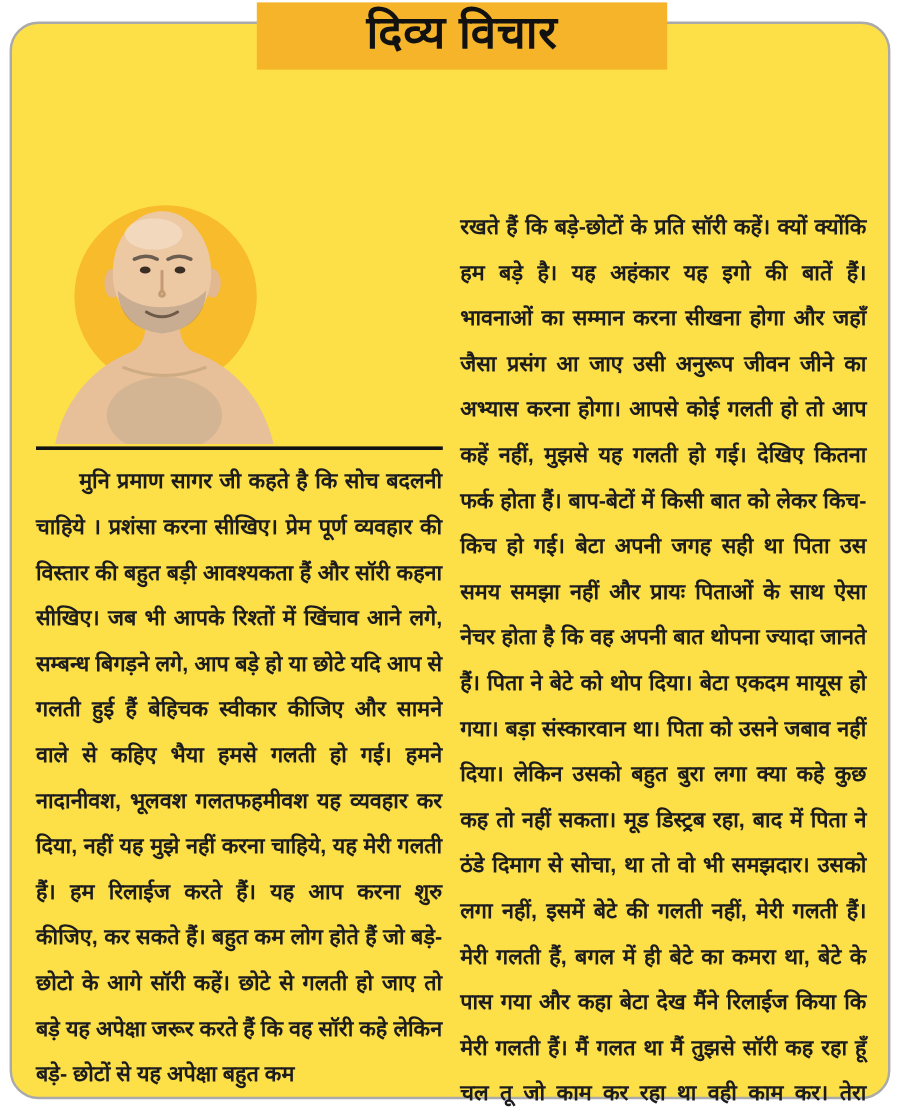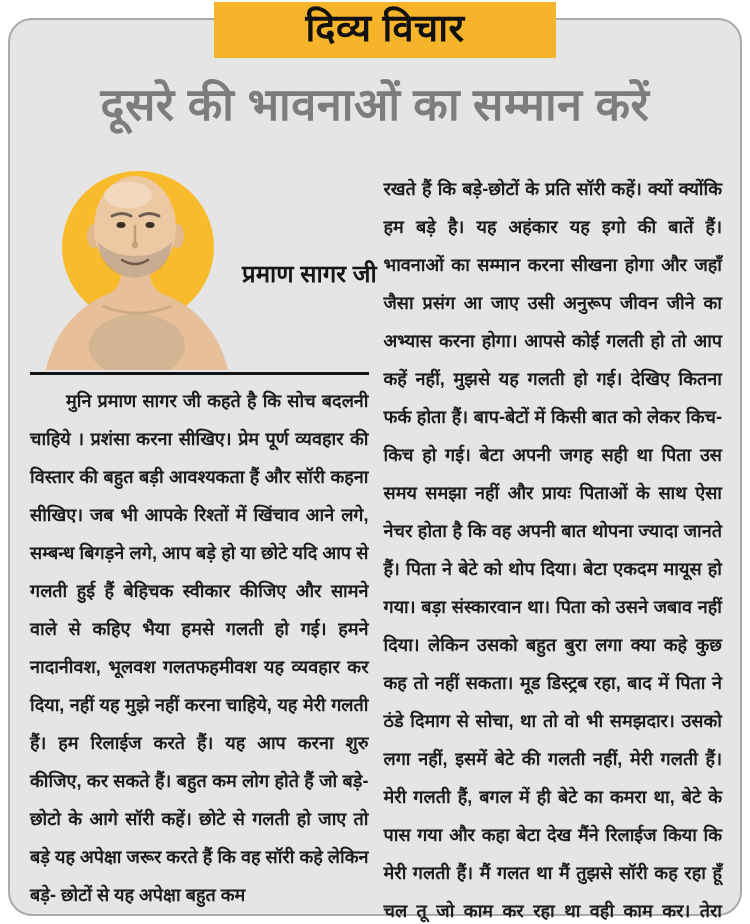--- a/index.html
+++ b/index.html
@@ -16,21 +16,21 @@
     background:#ffffff;
     overflow:hidden;
     font-family:"Liberation Sans","DejaVu Sans",sans-serif;
     color:var(--body-text);
   }
   .card{
     position:absolute;
     left:8px;right:8px;top:18px;bottom:8px;
     border:2px solid var(--card-border);
     border-radius:24px;
-    background:#e5e5e5;
+    background:#fde047;
   }
   .banner{
     position:absolute;
     left:204px;top:-18px;
     width:342px;height:56px;
     background:var(--banner-yellow);
     display:flex;align-items:center;justify-content:center;
     z-index:3;
   }
   .banner-title{
@@ -91,21 +91,20 @@
 </head>
 <body>
 
 <div class="page">
   <div class="card">
 
     <div class="banner">
       <span class="banner-title">दिव्य विचार</span>
     </div>
 
-    <h1 class="headline">दूसरे की भावनाओं का सम्मान करें</h1>
 
     <div class="columns">
 
       <div class="col left-col">
 
         <div class="photo-block">
           <svg class="monk-photo" viewBox="0 0 236 220" xmlns="http://www.w3.org/2000/svg" aria-hidden="true">
             <circle cx="102" cy="97" r="76" fill="#F8BB2B"></circle>
 
             <path d="M 10 220
@@ -135,21 +134,20 @@
 
             <ellipse cx="85" cy="75" rx="4.5" ry="3" fill="#3A2E24"></ellipse>
             <ellipse cx="114" cy="75" rx="4.5" ry="3" fill="#3A2E24"></ellipse>
 
             <path d="M 99 76 L 99 92 Q 95 96 99 97 Q 103 96 99 92" stroke="#C49B74" stroke-width="2.5" fill="none" stroke-linecap="round"></path>
 
             <path d="M 86 110 Q 99 118 112 110" stroke="#6E5A48" stroke-width="2.5" fill="none" stroke-linecap="round"></path>
           </svg>
 
           <div class="caption">
-            <div class="name">प्रमाण सागर जी</div>
           </div>
         </div>
 
         <div class="separator"></div>
 
         <p class="body-text indent">मुनि प्रमाण सागर जी कहते है कि सोच बदलनी चाहिये । प्रशंसा करना सीखिए। प्रेम पूर्ण व्यवहार की विस्तार की बहुत बड़ी आवश्यकता हैं और सॉरी कहना सीखिए। जब भी आपके रिश्तों में खिंचाव आने लगे, सम्बन्ध बिगड़ने लगे, आप बड़े हो या छोटे यदि आप से गलती हुई हैं बेहिचक स्वीकार कीजिए और सामने वाले से कहिए भैया हमसे गलती हो गई। हमने नादानीवश, भूलवश गलतफहमीवश यह व्यवहार कर दिया, नहीं यह मुझे नहीं करना चाहिये, यह मेरी गलती हैं। हम रिलाईज करते हैं। यह आप करना शुरु कीजिए, कर सकते हैं। बहुत कम लोग होते हैं जो बड़े-छोटो के आगे सॉरी कहें। छोटे से गलती हो जाए तो बड़े यह अपेक्षा जरूर करते हैं कि वह सॉरी कहे लेकिन बड़े- छोटों से यह अपेक्षा बहुत कम</p>
       </div>
 
       <div class="col right-col">
         <p class="body-text">रखते हैं कि बड़े-छोटों के प्रति सॉरी कहें। क्यों क्योंकि हम बड़े है। यह अहंकार यह इगो की बातें हैं। भावनाओं का सम्मान करना सीखना होगा और जहाँ जैसा प्रसंग आ जाए उसी अनुरूप जीवन जीने का अभ्यास करना होगा। आपसे कोई गलती हो तो आप कहें नहीं, मुझसे यह गलती हो गई। देखिए कितना फर्क होता हैं। बाप-बेटों में किसी बात को लेकर किच-किच हो गई। बेटा अपनी जगह सही था पिता उस समय समझा नहीं और प्रायः पिताओं के साथ ऐसा नेचर होता है कि वह अपनी बात थोपना ज्यादा जानते हैं। पिता ने बेटे को थोप दिया। बेटा एकदम मायूस हो गया। बड़ा संस्कारवान था। पिता को उसने जबाव नहीं दिया। लेकिन उसको बहुत बुरा लगा क्या कहे कुछ कह तो नहीं सकता। मूड डिस्ट्रब रहा, बाद में पिता ने ठंडे दिमाग से सोचा, था तो वो भी समझदार। उसको लगा नहीं, इसमें बेटे की गलती नहीं, मेरी गलती हैं। मेरी गलती हैं, बगल में ही बेटे का कमरा था, बेटे के पास गया और कहा बेटा देख मैंने रिलाईज किया कि मेरी गलती हैं। मैं गलत था मैं तुझसे सॉरी कह रहा हूँ चल तू जो काम कर रहा था वही काम कर। तेरा डिशीजन सही हैं।</p>

